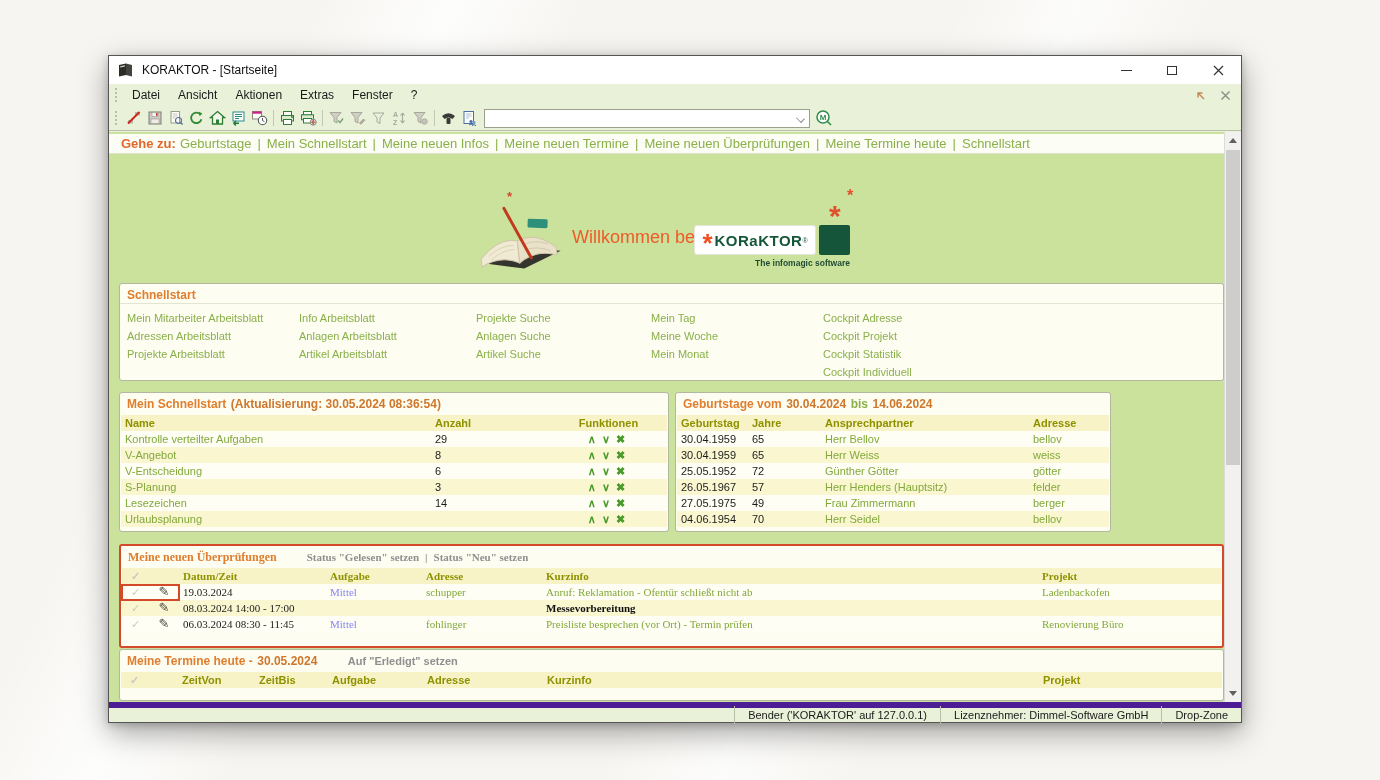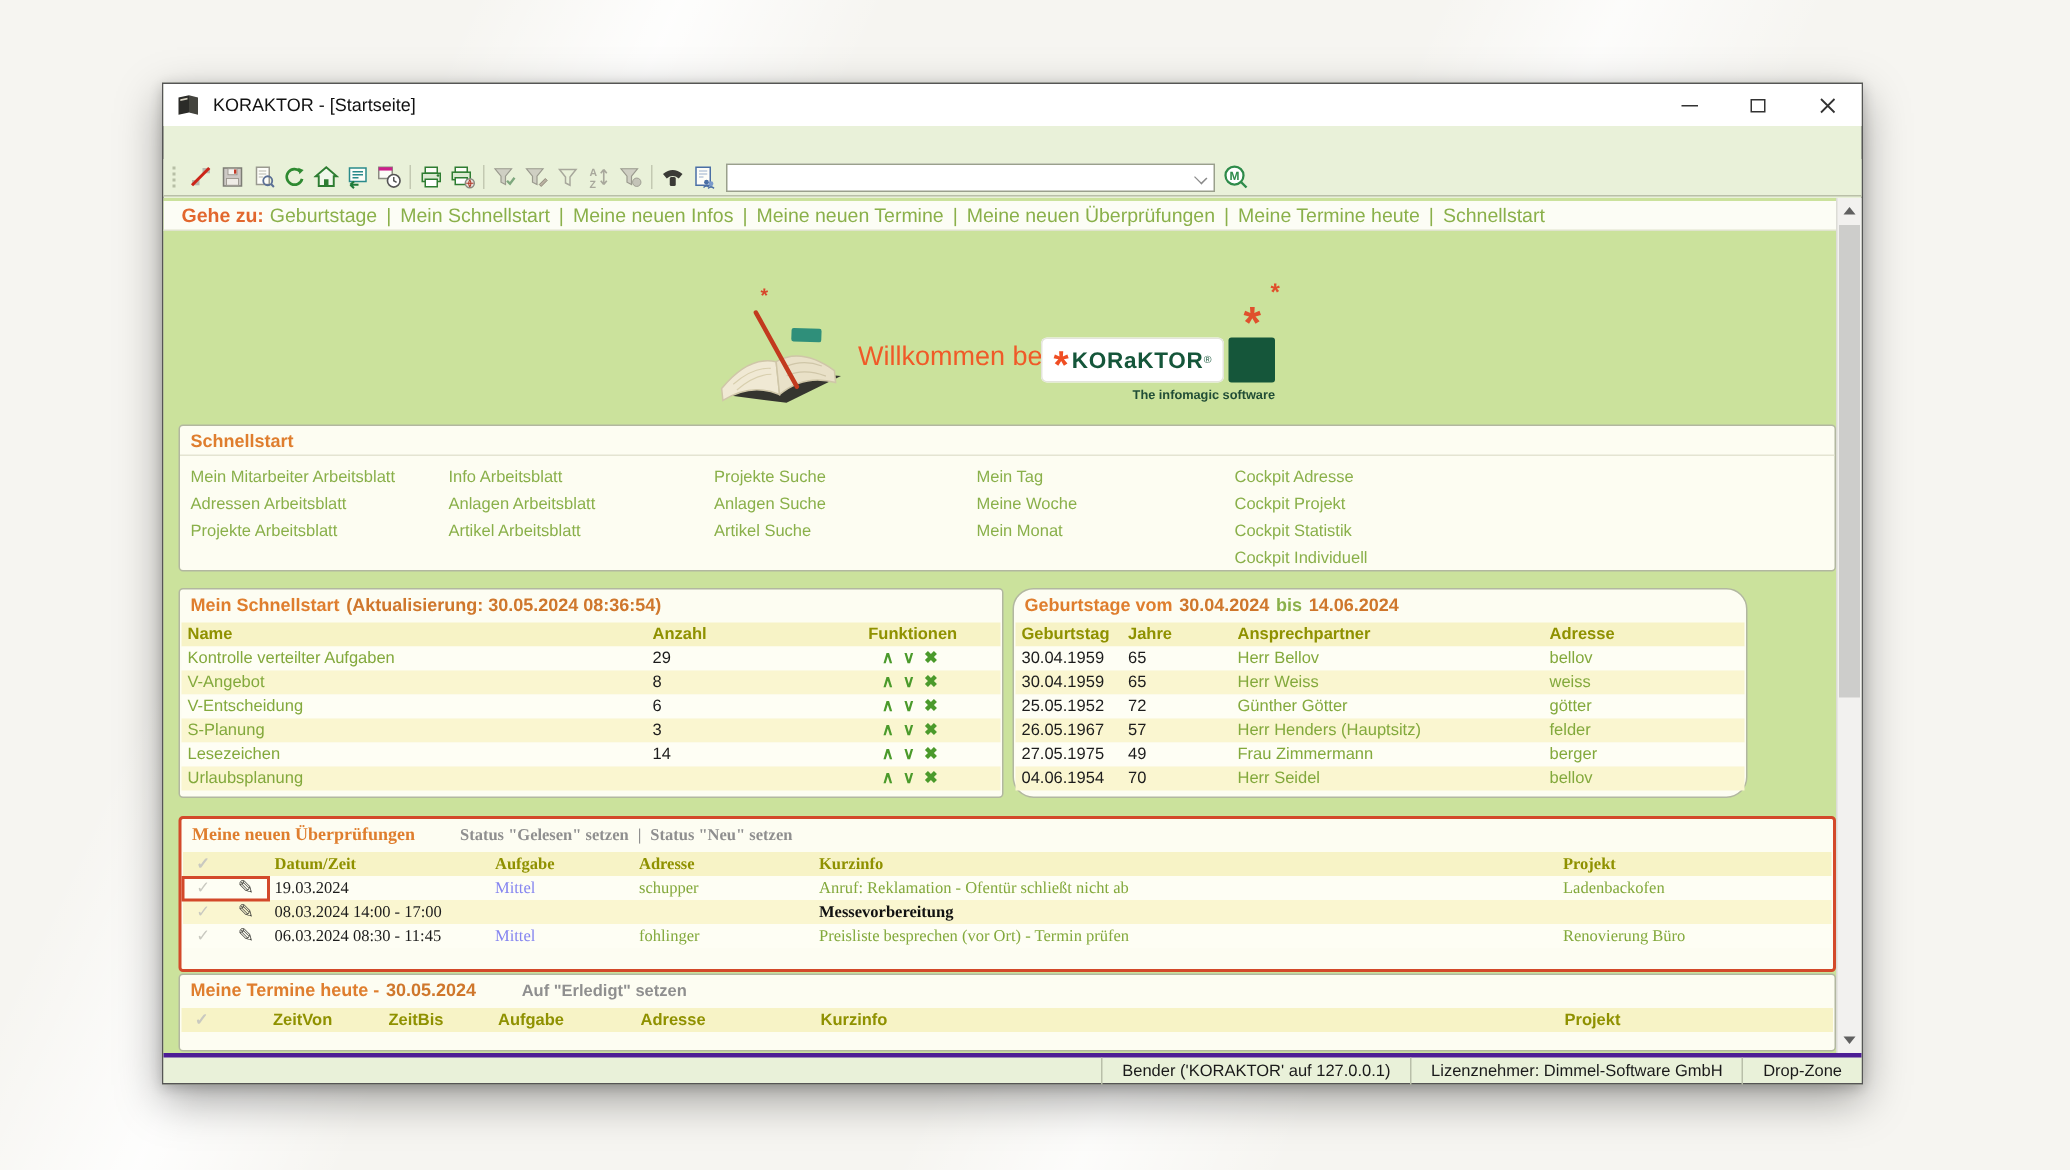--- a/index.html
+++ b/index.html
@@ -87,21 +87,21 @@
   .sec-action:not(:last-child)::after { content:"|"; margin:0 6px; color:#8f8f8f; }
 
   .p-schnellstart { left:10px; top:151px; width:1105px; height:98px; }
   .p-schnellstart .panel-hd { border-bottom:1px solid #e4e4d2; }
   .ss-cols { display:flex; padding:5px 0 0 7px; }
   .ss-col { display:flex; flex-direction:column; }
   .ss-col a, .ss-link { color:#8ab04a; font-size:11px; line-height:18px; text-decoration:none; cursor:pointer; white-space:nowrap; }
   .ss-c1{width:172px}.ss-c2{width:177px}.ss-c3{width:178px}.ss-c4{width:175px}.ss-c5{width:172px}.ss-c6{flex:1}
 
   .p-left  { left:10px;  top:260px; width:550px; height:140px; }
-  .p-right { left:566px; top:260px; width:490px; height:140px;border-radius:14px; }
+  .p-right { left:566px; top:260px; width:436px; height:140px; }
   .p-ueber { left:10px;  top:412px; width:1105px; height:104px; border:2px solid #d3492a;font-family:Liberation Serif, serif; }
   .p-termine { left:10px; top:517px; width:1105px; height:52px; }
 
   .tbl { padding:2px 1px 0 1px; font-size:11px; }
   .trow { display:flex; height:16px; line-height:16px; white-space:nowrap; }
   .trow.hdr { background:#f7f3c6; color:#8f9100; font-weight:bold; }
   .trow.odd  { background:#fefef4; }
   .trow.even { background:#faf6d0; }
   .cell { overflow:hidden; padding-left:4px; }
   .txt-green { color:#83a93c; }
@@ -127,21 +127,21 @@
   .scrollbar { position:absolute; right:0; top:0; bottom:0; width:17px; background:#f2f1ef;
     border-left:1px solid #dcdcd6; }
   .sb-btn { position:absolute; left:0; width:16px; height:17px; display:flex; align-items:center; justify-content:center; }
   .sb-up { top:0; } .sb-down { bottom:0; }
   .arr-up { width:0;height:0;border-left:4px solid transparent;border-right:4px solid transparent;border-bottom:5px solid #606060; }
   .arr-down { width:0;height:0;border-left:4px solid transparent;border-right:4px solid transparent;border-top:5px solid #606060; }
   .sb-thumb { position:absolute; left:1px; top:18px; width:14px; height:315px; background:#cdcdcb; }
 
   
   .statusbar { position:absolute; left:0; right:0; bottom:0; height:20px; background:#e9f1d9;
-    border-top:3px solid #4c1d95; display:flex; justify-content:flex-end; align-items:center; font-size:11px; color:#1a1a1a; }
+    border-top:6px solid #4c1d95; display:flex; justify-content:flex-end; align-items:center; font-size:11px; color:#1a1a1a; }
   .sb-seg { border-left:1px solid #b9bfa9; padding:0 13px; line-height:18px; white-space:nowrap; }
 
   svg { display:block; }
 </style>
 </head>
 <body>
 
 <div class="window">
 
   <div class="titlebar">
@@ -161,20 +161,37 @@
           <span class="max-glyph"></span>
         </div>
       <div class="tbtn">
         <svg width="11" height="11" viewBox="0 0 11 11">
             <path d="M1 1 L10 10 M10 1 L1 10" stroke="#333" stroke-width="1.2"></path>
           </svg>
       </div>
     </div>
   </div>
 
+  <div class="menubar">
+    <span class="grip"></span>
+    <span class="menu-item">Datei</span>
+    <span class="menu-item">Ansicht</span>
+    <span class="menu-item">Aktionen</span>
+    <span class="menu-item">Extras</span>
+    <span class="menu-item">Fenster</span>
+    <span class="menu-item">?</span>
+    <div class="mdi-controls">
+      <svg width="12" height="12" viewBox="0 0 12 12">
+        <path d="M10 10 L4 4 M4 8.5 L4 4 L8.5 4" stroke="#bf8a4d" stroke-width="1.4" fill="none"></path>
+      </svg>
+      <svg width="11" height="11" viewBox="0 0 11 11">
+        <path d="M1.5 1.5 L9.5 9.5 M9.5 1.5 L1.5 9.5" stroke="#8a8a82" stroke-width="1.3"></path>
+      </svg>
+    </div>
+  </div>
 
   <div class="toolbar">
     <span class="grip"></span>
 
     <span class="tbi">
       <svg width="16" height="16" viewBox="0 0 16 16">
           <rect x="9" y="2" width="5" height="3.5" fill="#b9b9af"></rect>
           <rect x="2" y="10" width="5" height="3.5" fill="#b9b9af"></rect>
           <path d="M2 13.5 L13.5 2" stroke="#cc2418" stroke-width="2"></path>
         </svg>

